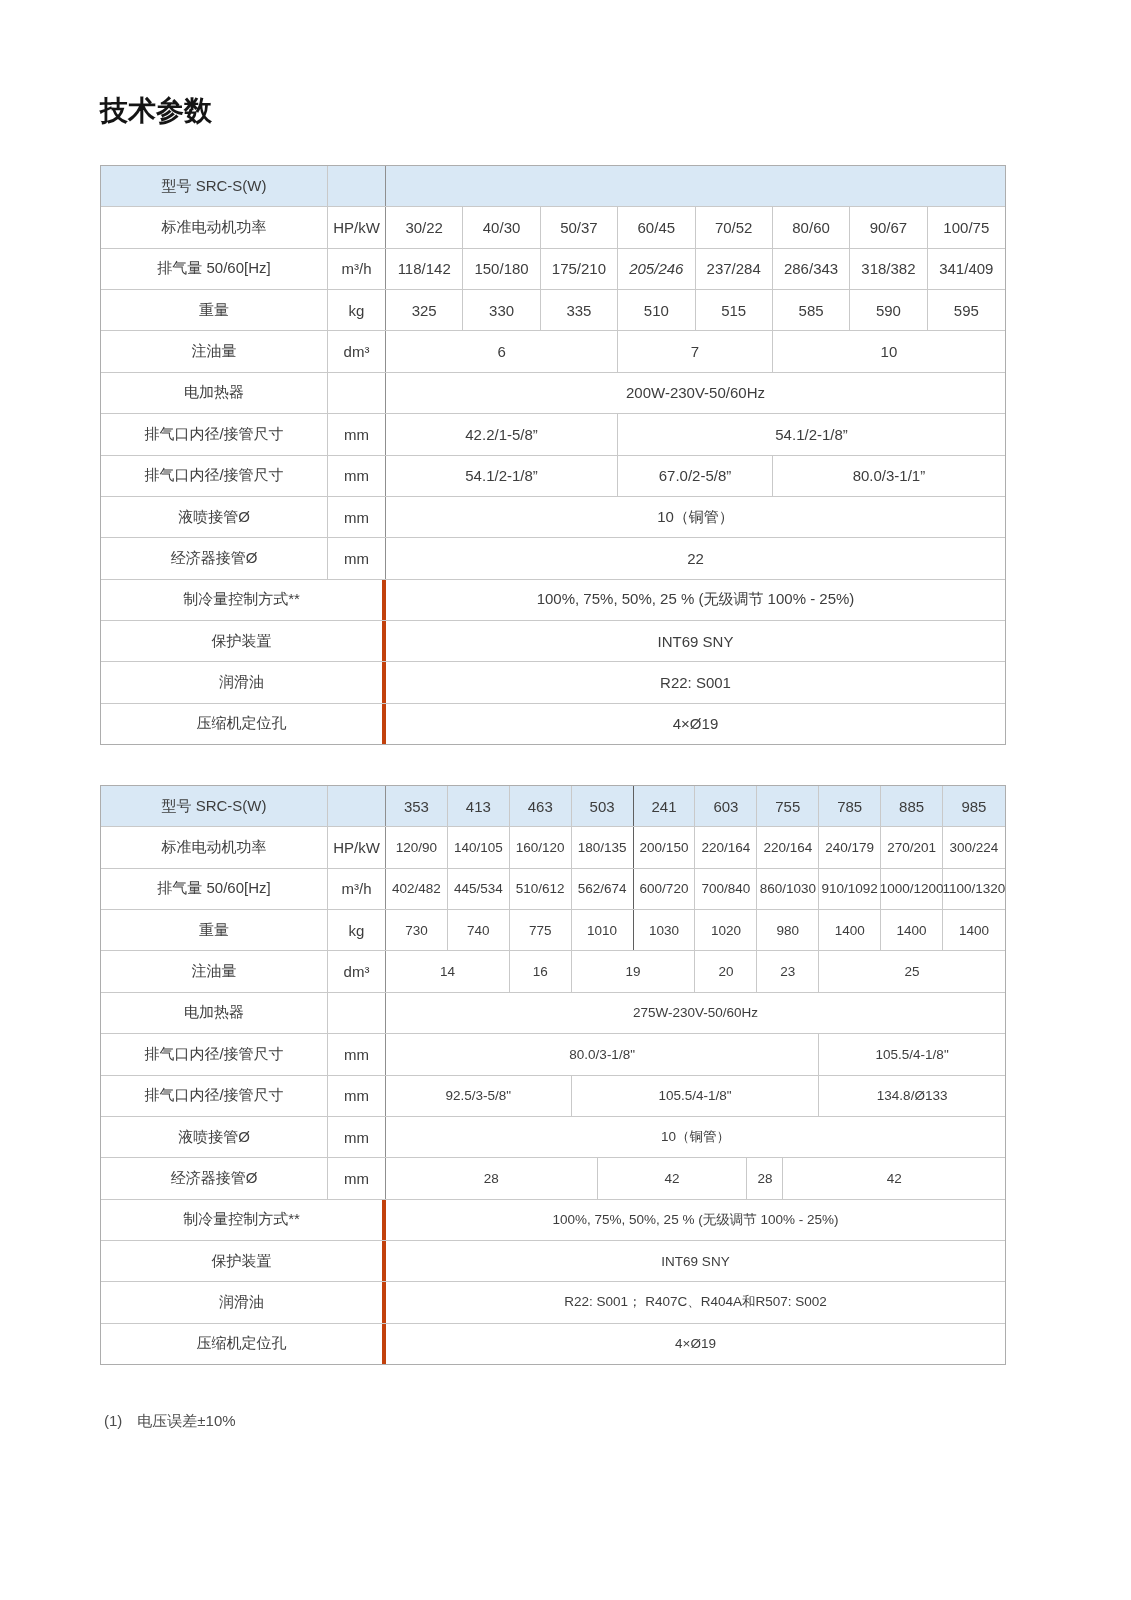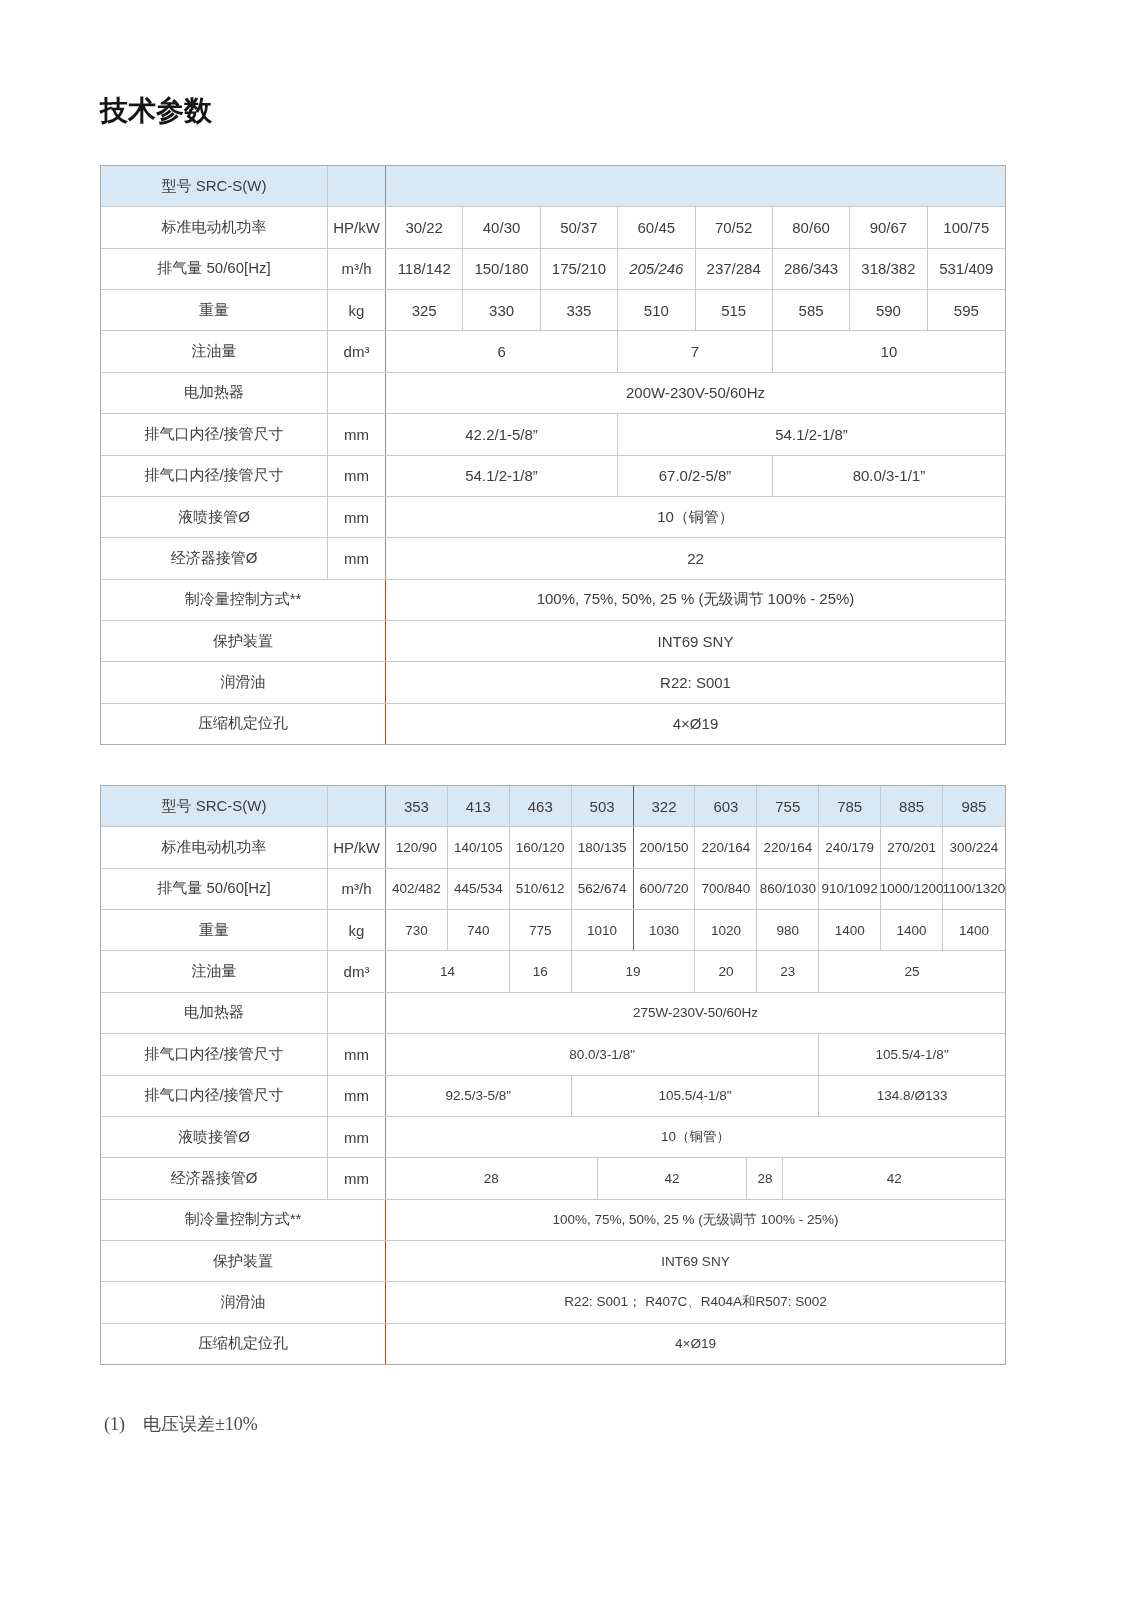--- a/index.html
+++ b/index.html
@@ -21,38 +21,38 @@
     flex:1;display:flex;align-items:stretch;box-sizing:border-box;
     border-bottom:1px solid #c9c9c9;
   }
   .trow:last-child{border-bottom:none;}
   .trow.head{font-size:15px;}
   .lbl{
     width:227px;display:flex;align-items:center;justify-content:center;
     box-sizing:border-box;border-right:1px solid #c9c9c9;font-size:15px;
     text-align:center;
   }
-  .lbl.merged{width:285px;border-right:1px solid #c2410c;}
+  .lbl.merged{width:285px;border-right:4px solid #c2410c;}
   .unit{
     width:58px;display:flex;align-items:center;justify-content:center;
     box-sizing:border-box;border-right:1px solid #8f8f8f;font-size:15px;
   }
   .data{flex:1;display:flex;align-items:stretch;}
   .dcell{
     display:flex;align-items:center;justify-content:center;
     box-sizing:border-box;border-right:1px solid #c9c9c9;
     font-size:15px;white-space:nowrap;overflow:visible;
   }
   .dcell:last-child{border-right:none;}
   #table2 .dcell{font-size:13.5px;}
   #table2 .trow.head .dcell{font-size:15px;}
   
   #table2 .trow:nth-child(-n+4) .dcell:nth-child(4){border-right-color:#5f5f5f;}
   .footnote{
-    position:absolute;left:104px;top:1412px;font-size:18px;color:#4c4c4c;font-family:Liberation Serif, serif;
+    position:absolute;left:104px;top:1412px;font-size:15px;color:#4c4c4c;
   }
 </style>
 </head>
 <body>
 
 <div class="page-title">技术参数</div>
 
 <div class="spec-table" id="table1">
     <div class="trow head" style="background: rgb(217, 232, 245);">
       <div class="lbl">型号 SRC-S(W)</div>
@@ -76,21 +76,21 @@
       <div class="lbl">排气量 50/60[Hz]</div>
       <div class="unit">m³/h</div>
       <div class="data">
         <div class="dcell" style="width: 12.5%;">118/142</div>
         <div class="dcell" style="width: 12.5%;">150/180</div>
         <div class="dcell" style="width: 12.5%;">175/210</div>
         <div class="dcell" style="width: 12.5%; font-style: italic;">205/246</div>
         <div class="dcell" style="width: 12.5%;">237/284</div>
         <div class="dcell" style="width: 12.5%;">286/343</div>
         <div class="dcell" style="width: 12.5%;">318/382</div>
-        <div class="dcell" style="width: 12.5%;">531/409</div>
+        <div class="dcell" style="width: 12.5%;">341/409</div>
       </div>
     </div>
     <div class="trow">
       <div class="lbl">重量</div>
       <div class="unit">kg</div>
       <div class="data">
         <div class="dcell" style="width: 12.5%;">325</div>
         <div class="dcell" style="width: 12.5%;">330</div>
         <div class="dcell" style="width: 12.5%;">335</div>
         <div class="dcell" style="width: 12.5%;">510</div>
@@ -175,21 +175,21 @@
 
 <div class="spec-table" id="table2">
     <div class="trow head" style="background: rgb(217, 232, 245);">
       <div class="lbl">型号 SRC-S(W)</div>
       <div class="unit"></div>
       <div class="data">
         <div class="dcell" style="width: 10%;">353</div>
         <div class="dcell" style="width: 10%;">413</div>
         <div class="dcell" style="width: 10%;">463</div>
         <div class="dcell" style="width: 10%;">503</div>
-        <div class="dcell" style="width: 10%;">322</div>
+        <div class="dcell" style="width: 10%;">241</div>
         <div class="dcell" style="width: 10%;">603</div>
         <div class="dcell" style="width: 10%;">755</div>
         <div class="dcell" style="width: 10%;">785</div>
         <div class="dcell" style="width: 10%;">885</div>
         <div class="dcell" style="width: 10%;">985</div>
       </div>
     </div>
     <div class="trow">
       <div class="lbl">标准电动机功率</div>
       <div class="unit">HP/kW</div>

